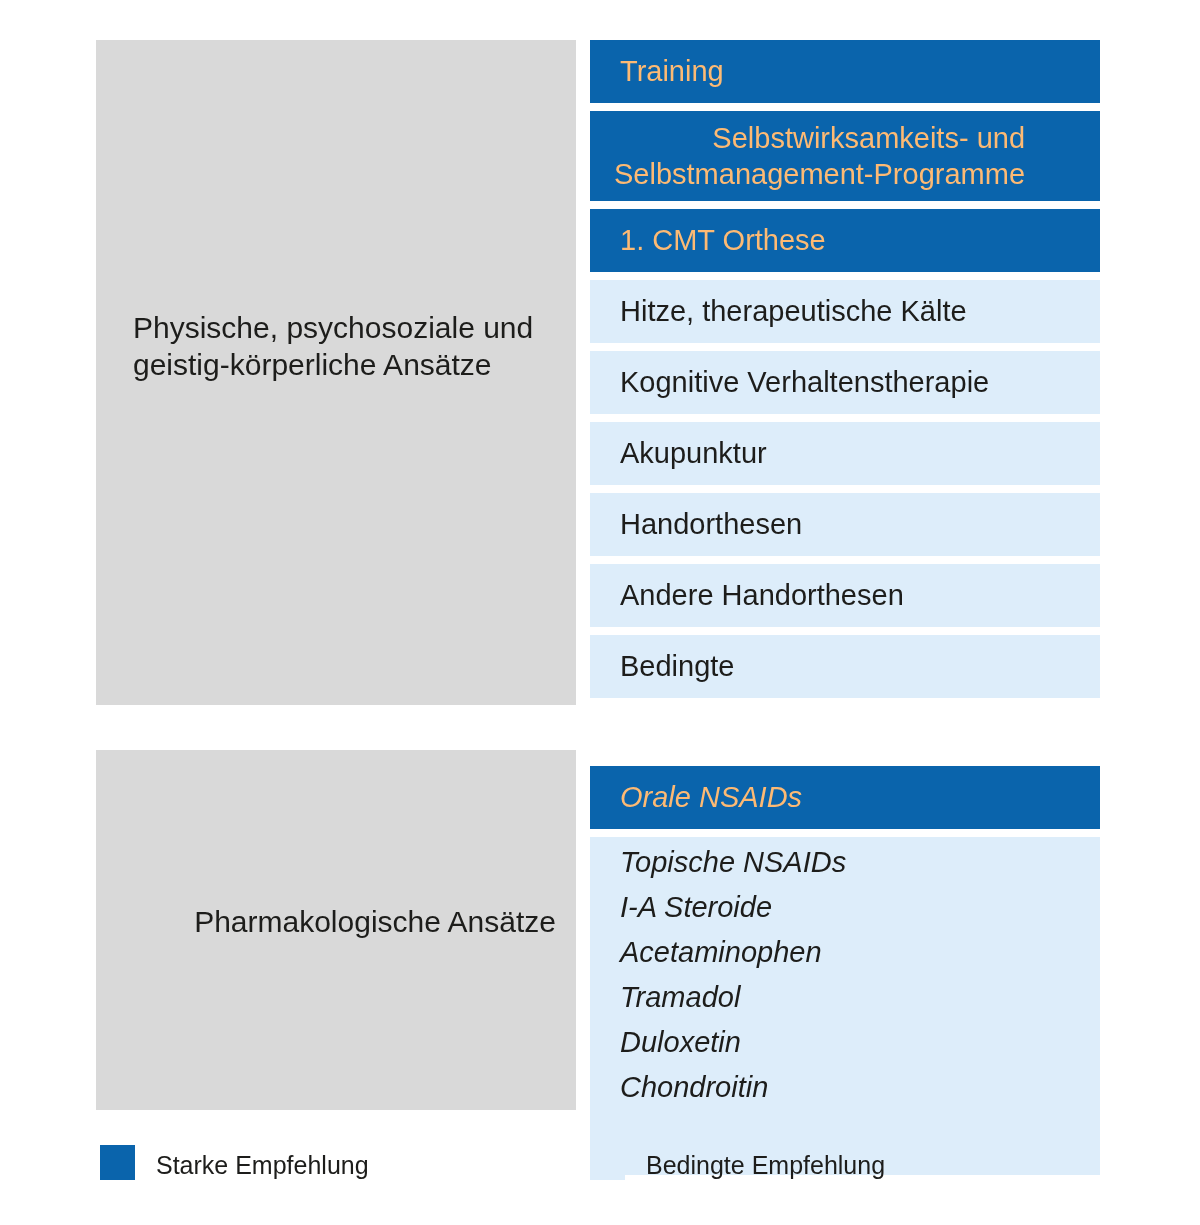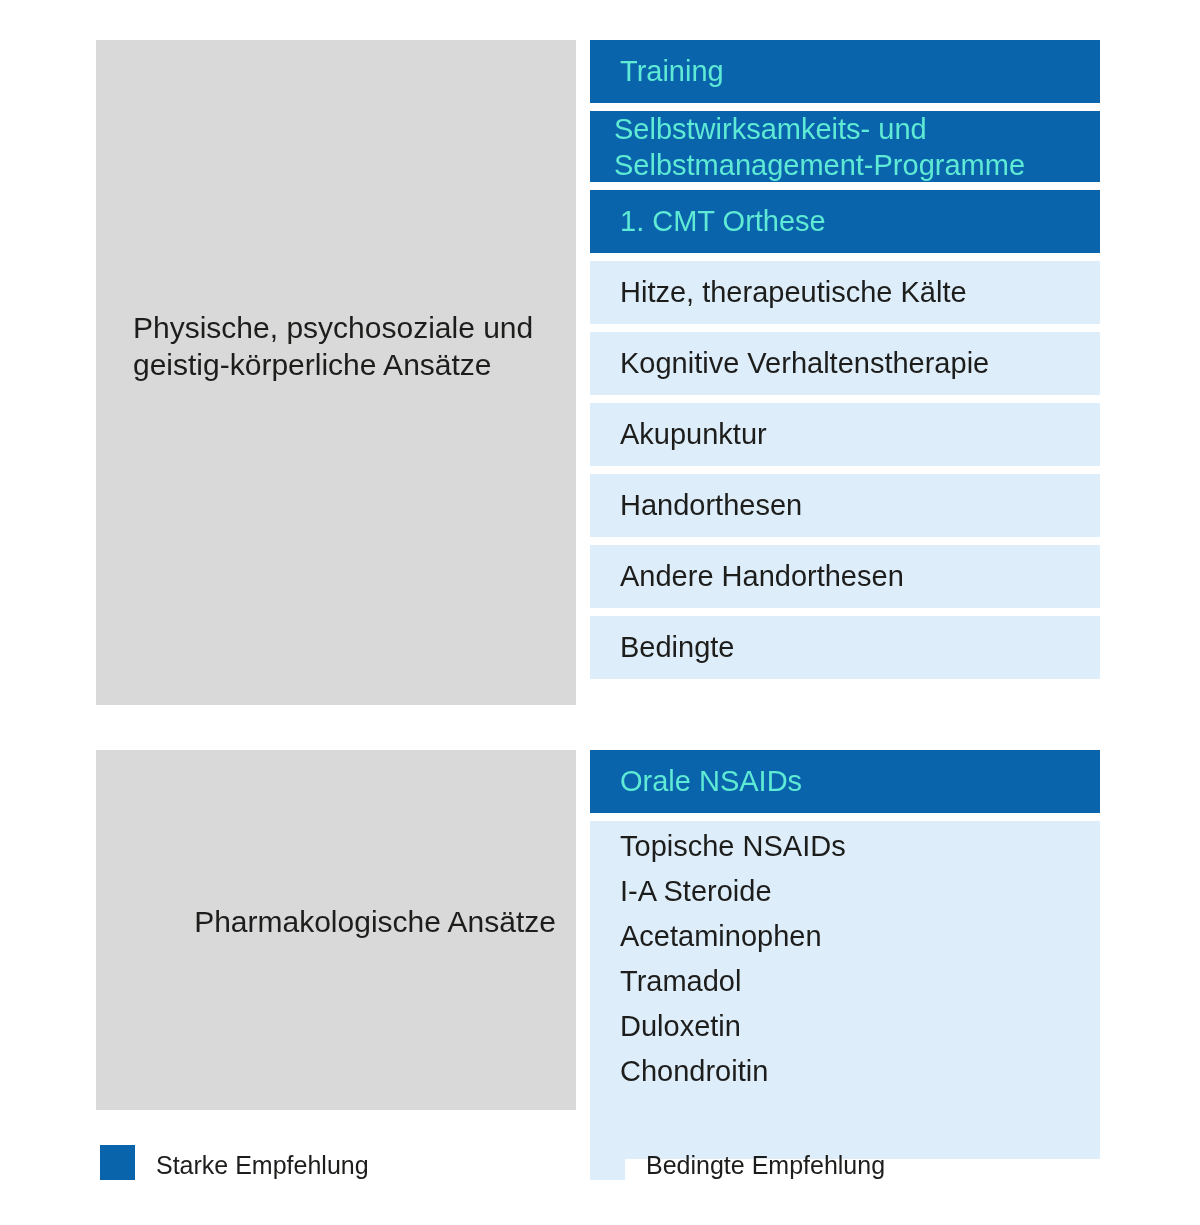--- a/index.html
+++ b/index.html
@@ -27,31 +27,31 @@
   }
   #cat1 .cat-label { top:269px; }
   #cat2 .cat-label { top:153px; }
 
   
   .rows {
     position:absolute; left:590px; width:510px;
     display:flex; flex-direction:column; gap:8px;
   }
   #rows1 { top:40px; }
-  #rows2 { top:750px; }
+  #rows2 { top:766px;font-style:italic; }
   .row {
     box-sizing:border-box;
     height:63px;
     display:flex; align-items:center;
     padding-left:30px;
     font-size:29px;
   }
-  .row.tall  { height:71px;  line-height:36px; white-space:pre-line;padding-left:24px; }
+  .row.tall  { height:90px;  line-height:36px; white-space:pre-line;padding-left:24px; }
   .row.multi { height:338px; align-items:flex-start; padding-top:3px; line-height:45px; white-space:pre-line; }
-  .strong      { background:var(--strong); color:#5eead4; }
+  .strong      { background:var(--strong); color:#fdba74;text-align:right; }
   .conditional { background:var(--cond);   color:var(--textdark); }
 
   
   .legend-item { position:absolute; top:1145px; display:flex; align-items:flex-end; gap:21px; }
   #legend-strong { left:100px; }
   #legend-cond   { left:590px; }
   .swatch { width:35px; height:35px; flex:0 0 auto; }
   .legend-label { font-size:25px; color:var(--textdark); }
 </style>
 </head>

